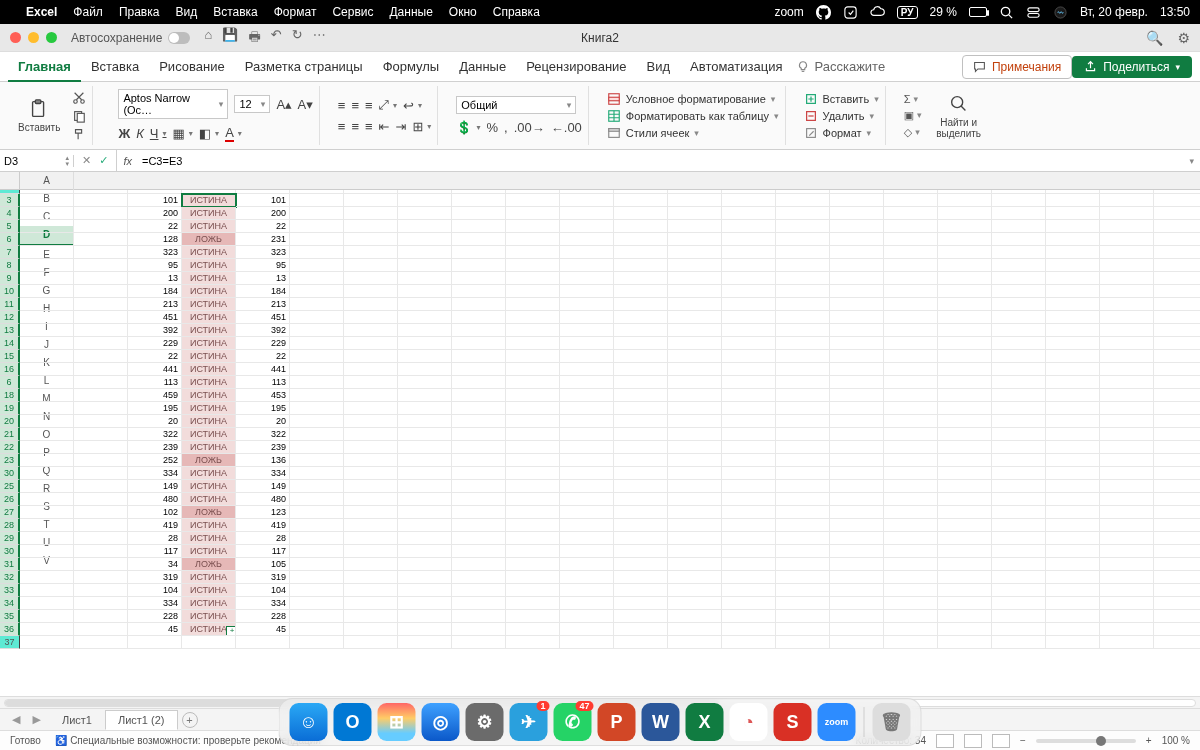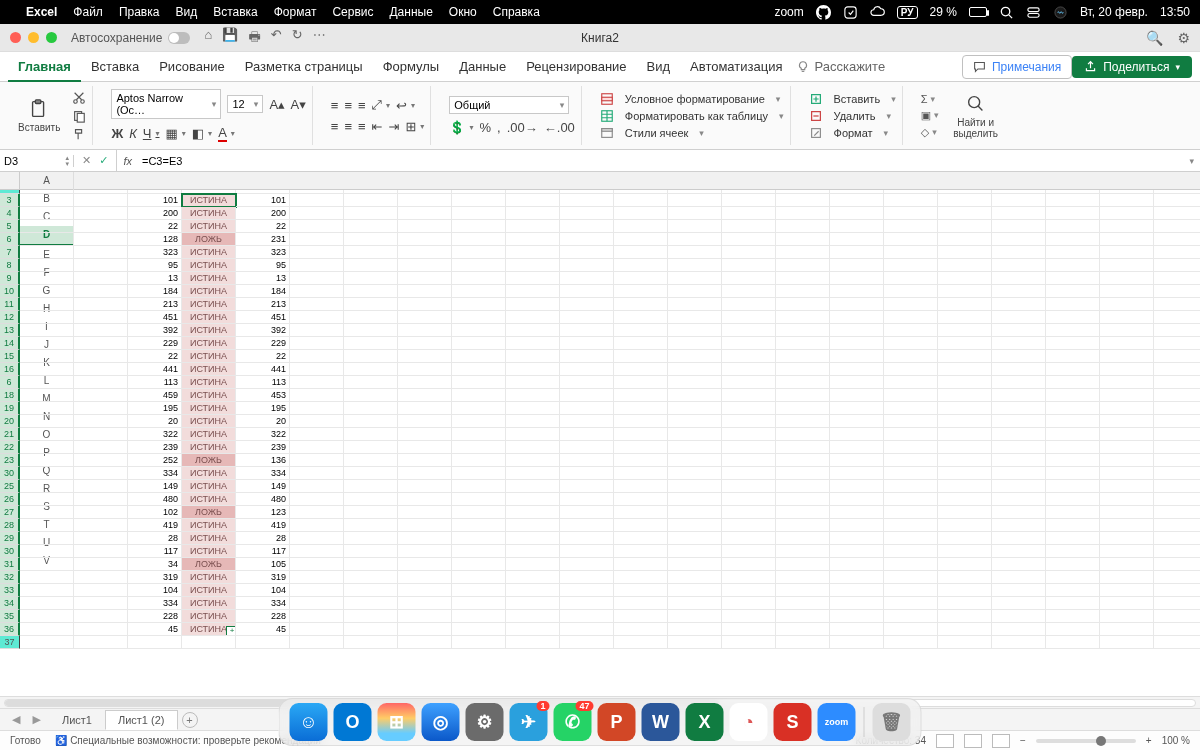--- a/index.html
+++ b/index.html
@@ -27,41 +27,41 @@
   .titlebar .qicons { display:flex; gap:10px; margin-left:14px; font-size:13px; color:#666; }
   .titlebar .righticons { margin-left:auto; display:flex; gap:14px; color:#666; font-size:14px; }
 
   
   .ribtabs { height: 30px; background: #fff; display: flex; align-items: center; padding: 0 8px; font-size: 13px; border-bottom: 1px solid #d0d0d0; }
   .ribtabs .tab { padding: 6px 10px; color: #333; cursor: pointer; }
   .ribtabs .tab.active { color: #107c41; border-bottom: 2px solid #107c41; font-weight:600; }
   .ribtabs .hint { display:flex; align-items:center; gap:4px; color:#666; margin-left:4px; }
   .ribtabs .hint svg { width:14px; height:14px; }
   .ribtabs .spacer { flex: 1; }
-  .btn-outline { border: 1px solid #c0c0c0; border-radius: 4px; padding: 4px 10px; background:#fff; display:flex; align-items:center; gap:6px; font-size:12px; color:#3b82f6; }
+  .btn-outline { border: 1px solid #c0c0c0; border-radius: 4px; padding: 4px 10px; background:#fff; display:flex; align-items:center; gap:6px; font-size:12px; color:#c2410c; }
   .btn-green { background: #107c41; color:#fff; border-radius:4px; padding: 4px 12px; display:flex; align-items:center; gap:6px; font-size:12px; }
   .btn-green svg, .btn-outline svg { width:13px; height:13px; }
 
   
   .ribbon { background: #fafafa; border-bottom: 1px solid #cfcfcf; display: flex; padding: 4px 8px; gap: 12px; height: 68px; }
   .rgroup { display:flex; align-items:stretch; gap:8px; padding: 0 6px; border-right: 1px solid #e0e0e0; }
   .rgroup:last-child { border-right:none; }
   .vbtn { display:flex; flex-direction:column; align-items:center; justify-content:center; gap:2px; font-size:10px; color:#444; padding:2px 4px; }
   .vbtn svg { width:22px; height:22px; }
   .iconstack { display:flex; flex-direction:column; gap:4px; justify-content:center; font-size:12px; color:#555; }
   .iconstack > div { display:flex; align-items:center; gap:3px; }
   .iconstack svg { width:14px; height:14px; }
   .fontrow { display:flex; gap:6px; align-items:center; }
   .combo { border:1px solid #c8c8c8; background:#fff; font-size:11px; padding:2px 4px; display:flex; align-items:center; justify-content:space-between; }
   .combo.font { width:110px; } .combo.size { width:36px; } .combo.format { width:120px; }
   .ribbtn { font-size:13px; color:#444; display:flex; align-items:center; gap:2px; }
   .ribbtn.bold { font-weight:700; } .ribbtn.italic { font-style:italic; } .ribbtn.underline { text-decoration:underline; }
   .dd::after { content:"▾"; font-size:8px; color:#777; margin-left:2px; }
   .condlist { display:flex; flex-direction:column; gap:3px; font-size:11px; color:#333; justify-content:center; }
-  .condlist > div { display:flex; align-items:center; gap:11px; white-space:nowrap; }
+  .condlist > div { display:flex; align-items:center; gap:5px; white-space:nowrap; }
   .condlist svg { width:14px; height:14px; flex-shrink:0; }
   .caret { font-size:9px; color:#888; }
 
   
   .fbar { height: 22px; background: #fff; border-bottom: 1px solid #cfcfcf; display:flex; align-items:center; font-size:11px; }
   .namebox { width:74px; border-right:1px solid #cfcfcf; padding:0 4px; display:flex; align-items:center; justify-content:space-between; }
   .namebox .stepper { display:flex; flex-direction:column; line-height:6px; font-size:7px; color:#888; }
   .fxbtns { display:flex; gap:8px; padding:0 8px; color:#888; border-right:1px solid #cfcfcf; height:100%; align-items:center; }
   .fxlabel { font-style:italic; color:#555; padding:0 6px; }
   .formula { flex:1; padding:0 4px; }
@@ -233,21 +233,21 @@
             <rect x="6" y="5" width="8" height="10" fill="#fff"></rect>
           </svg>
         </div>
       <div>
           <svg viewBox="0 0 16 16" fill="none" stroke="#555" stroke-width="1.3">
             <path d="M4 3h7v4H4zM7 7v7"></path>
           </svg>
         </div>
     </div>
   </div>
-  <div class="rgroup" style="flex-direction:column; gap:6px; justify-content:center;">
+  <div class="rgroup" style="flex-direction:column; gap:6px; justify-content:center;margin-left:7px;">
     <div class="fontrow">
       <div class="combo font">
           <span>Aptos Narrow (Ос…</span>
           <span class="caret">▾</span>
         </div>
       <div class="combo size">
           <span>12</span>
           <span class="caret">▾</span>
         </div>
       <span class="ribbtn">A▴</span>

